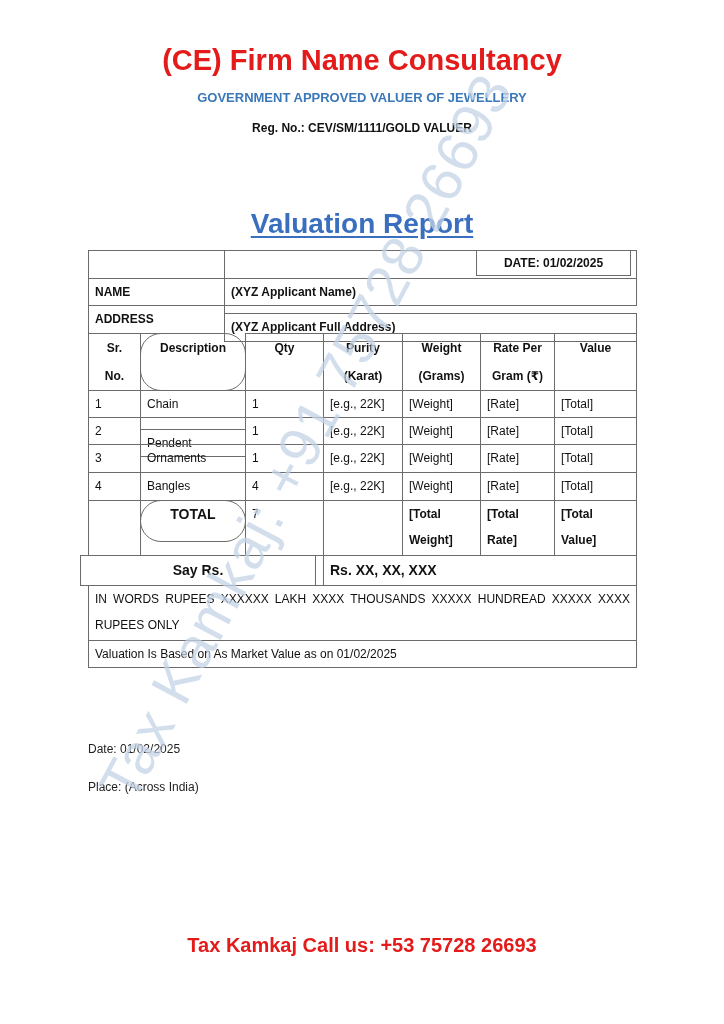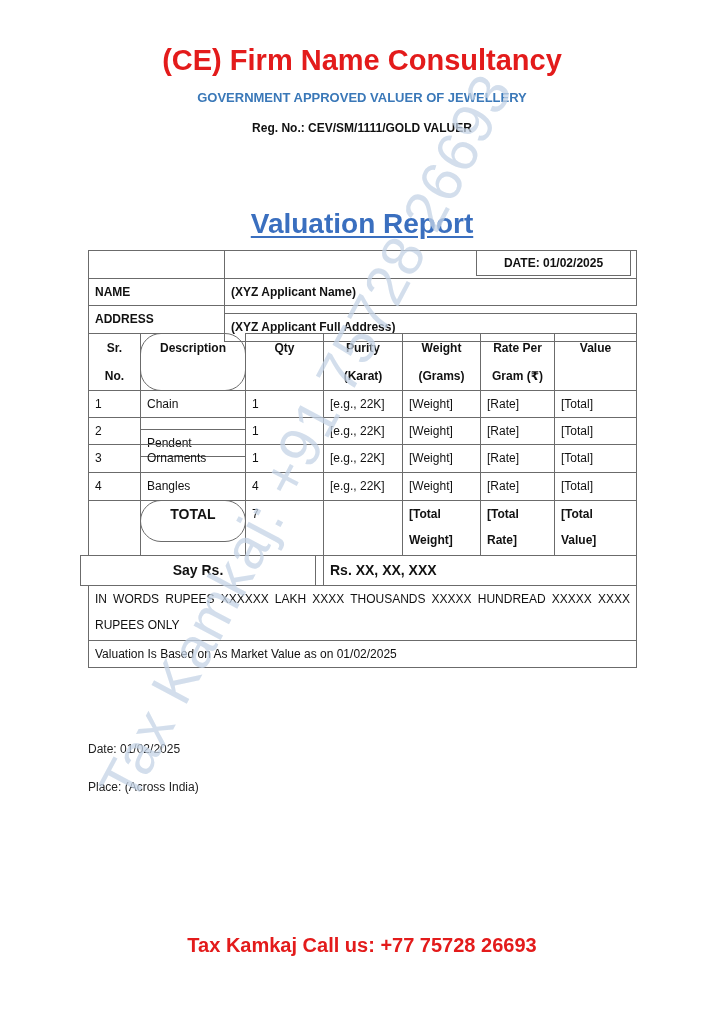--- a/index.html
+++ b/index.html
@@ -120,13 +120,13 @@
   <div class="cell" style="left:88px;top:585px;width:549px;height:56px;text-align:justify;text-align-last:left;">IN WORDS RUPEES XXXXXX LAKH XXXX THOUSANDS XXXXX HUNDREAD XXXXX XXXX RUPEES ONLY</div>
 
   <div class="cell" style="left:88px;top:640px;width:549px;height:28px;">Valuation Is Based on As Market Value as on 01/02/2025</div>
 </div>
 
 <div class="abs foot" style="top:742px;">Date: 01/02/2025</div>
 <div class="abs foot" style="top:780px;">Place: (Across India)</div>
 
 <div class="wm">Tax Kamkaj: +91 75728 26693</div>
 
-<div class="abs callus">Tax Kamkaj Call us: +77 75728 26693</div>
+<div class="abs callus">Tax Kamkaj Call us: +53 75728 26693</div>
 
 </body></html>

